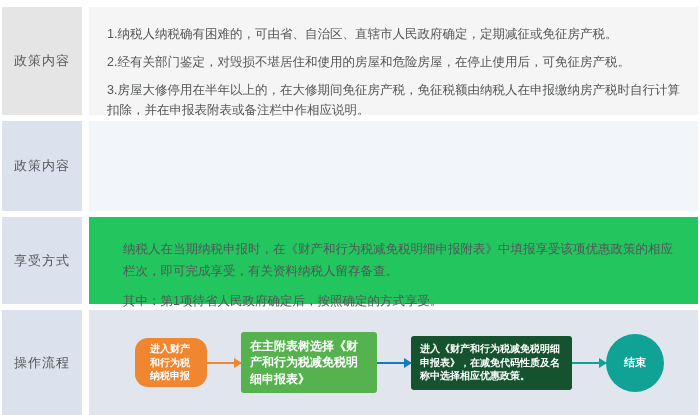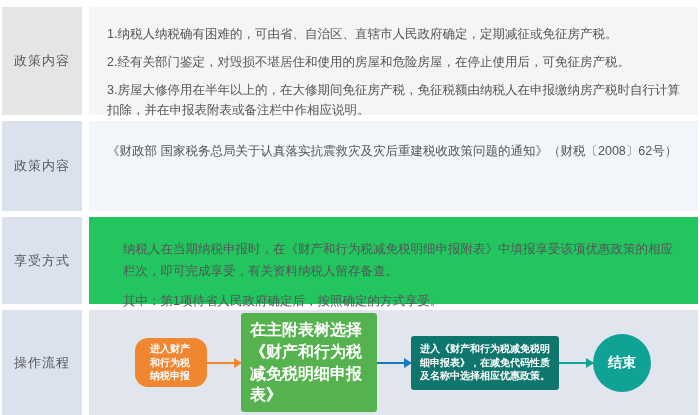--- a/index.html
+++ b/index.html
@@ -32,25 +32,25 @@
   .row4 { height:105px; margin-bottom:0; }
   .row4 .content-cell { background:#e1e6ee; display:flex; align-items:center;
     padding-left:46px; overflow:hidden; }
 
   .flow { display:flex; align-items:center; }
   .flow-node { color:#ffffff; font-weight:bold; line-height:1.35; }
   .node-orange { width:72px; min-height:34px; background:#f0862f; border-radius:13px;
     font-size:10px; display:flex; align-items:center; justify-content:center;
     text-align:left; padding:4px 15px; }
   .node-green { width:136px; min-height:53px; background:#55b24e; border-radius:3px;
-    font-size:16px; display:flex; align-items:center; padding:6px 9px; }
-  .node-blue { width:148px; min-height:54px; background:#0f766e; border-radius:3px;
+    font-size:12px; display:flex; align-items:center; padding:6px 9px; }
+  .node-blue { width:161px; min-height:54px; background:#14532d; border-radius:3px;
     font-size:10px; display:flex; align-items:center; padding:6px 9px; }
   .node-circle { width:58px; height:58px; background:#0fa295; border-radius:50%;
-    font-size:14px; display:flex; align-items:center; justify-content:center; }
+    font-size:11px; display:flex; align-items:center; justify-content:center; }
 
   .arrow { position:relative; width:34px; height:2px; flex:0 0 34px; }
   .arrow::after { content:""; position:absolute; right:-1px; top:-4px;
     border-top:5px solid transparent; border-bottom:5px solid transparent; }
   .arrow-orange { background:#f0862f; } .arrow-orange::after { border-left:8px solid #f0862f; }
   .arrow-blue   { background:#1779c0; } .arrow-blue::after   { border-left:8px solid #1779c0; }
   .arrow-teal   { background:#0fa295; } .arrow-teal::after   { border-left:8px solid #0fa295; }
 
   p { margin:8px; }
 </style>
@@ -64,21 +64,20 @@
     <div class="content-cell">
       <p>1.纳税人纳税确有困难的，可由省、自治区、直辖市人民政府确定，定期减征或免征房产税。</p>
       <p>2.经有关部门鉴定，对毁损不堪居住和使用的房屋和危险房屋，在停止使用后，可免征房产税。</p>
       <p>3.房屋大修停用在半年以上的，在大修期间免征房产税，免征税额由纳税人在申报缴纳房产税时自行计算扣除，并在申报表附表或备注栏中作相应说明。</p>
     </div>
   </section>
 
   <section class="row row2">
     <div class="label-cell blue-label">政策内容</div>
     <div class="content-cell">
-      <p>《财政部 国家税务总局关于认真落实抗震救灾及灾后重建税收政策问题的通知》（财税〔2008〕62号）</p>
     </div>
   </section>
 
   <section class="row row3">
     <div class="label-cell blue-label">享受方式</div>
     <div class="content-cell">
       <p>纳税人在当期纳税申报时，在《财产和行为税减免税明细申报附表》中填报享受该项优惠政策的相应栏次，即可完成享受，有关资料纳税人留存备查。</p>
       <p>其中：第1项待省人民政府确定后，按照确定的方式享受。</p>
     </div>
   </section>

